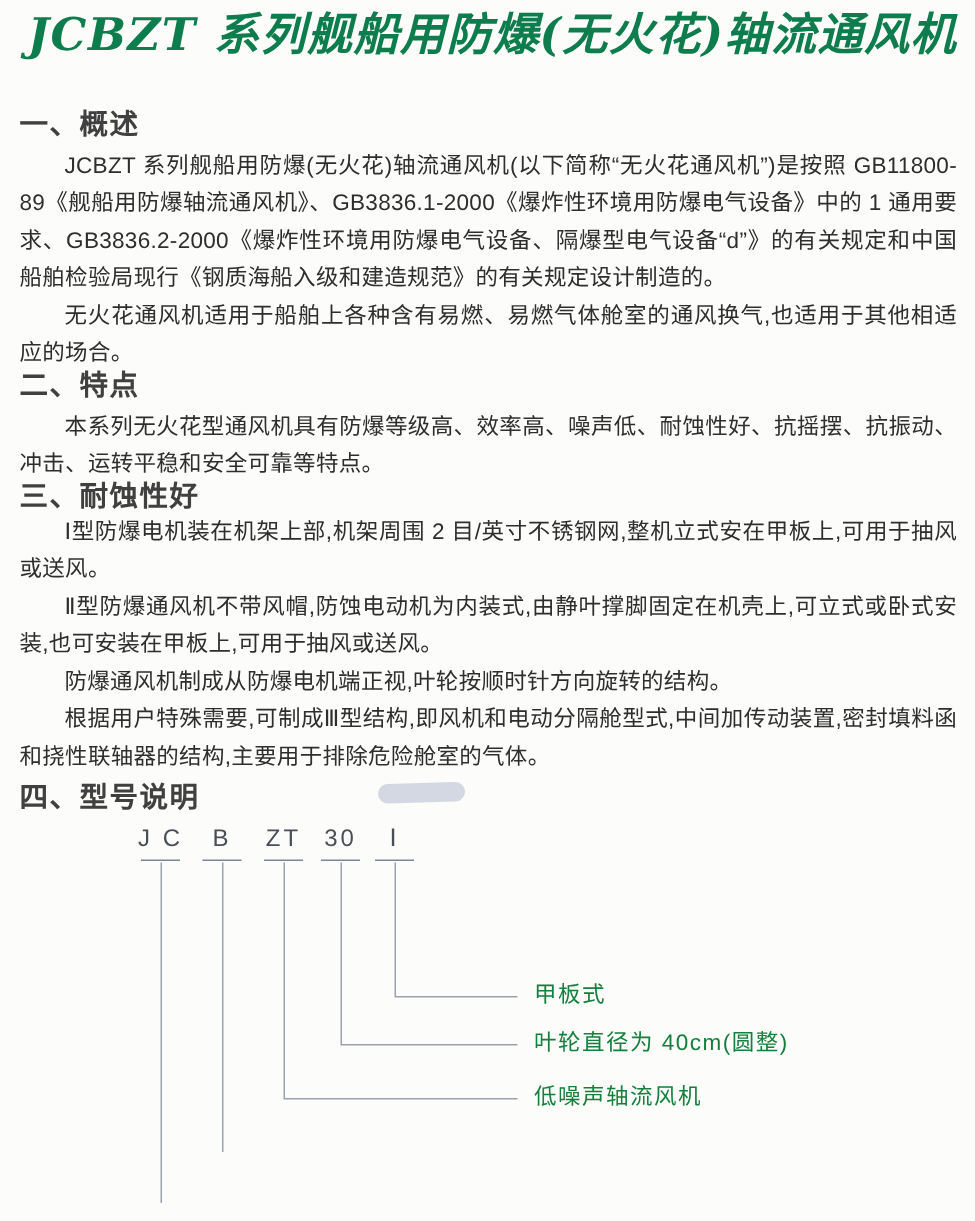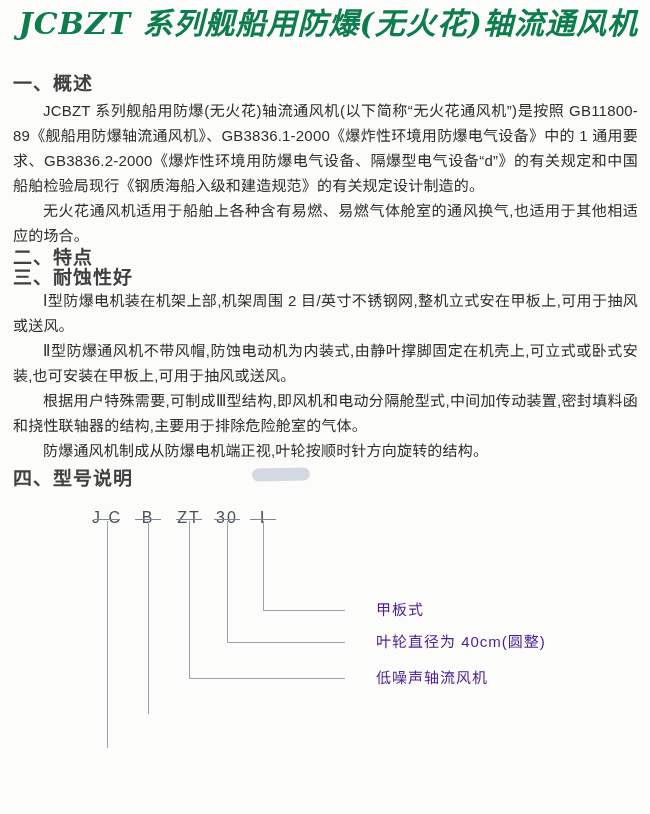--- a/index.html
+++ b/index.html
@@ -58,21 +58,21 @@
 
   
   .diagram {
     position: relative;
     height: 276px;
     margin: 0 -12px 0 -13px; 
     width: 650px;
   }
   .grp .code {
     position: absolute;
-    top: 20px;
+    top: 8px;
     left: calc(var(--cx) - 30px);
     width: 60px;
     text-align: center;
     font-size: 16px;
     line-height: 18px;
     color: #4a4f57;
     letter-spacing: 2px;
   }
   .grp .ul {
     position: absolute;
@@ -92,25 +92,25 @@
   .grp .hl {
     position: absolute;
     top: var(--by);
     left: var(--cx);
     width: calc(345px - var(--cx));
     height: 0;
     border-top: 1px solid #9aa2b0;
   }
   .grp .lbl {
     position: absolute;
-    left: 376px;
+    left: 356px;
     top: calc(var(--by) - 12px);
     font-size: 15px;
     line-height: 24px;
-    color: #4c1d95;
+    color: #15803d;
     letter-spacing: 1px;
     white-space: nowrap;
   }
   .g0 { --cx: 107px; --by: 259px; }
   .g1 { --cx: 148px; --by: 225px; }
   .g2 { --cx: 189px; --by: 189px; }
   .g3 { --cx: 227px; --by: 153px; }
   .g4 { --cx: 263px; --by: 121px; }
 </style>
 </head>
@@ -118,26 +118,27 @@
 
 <div class="page">
 
   <div class="doc-title">JCBZT 系列舰船用防爆(无火花)轴流通风机</div>
 
   <h2 class="sec m-top-30">一、概述</h2>
   <p class="body m-top-4">JCBZT 系列舰船用防爆(无火花)轴流通风机(以下简称“无火花通风机”)是按照 GB11800-89《舰船用防爆轴流通风机》、GB3836.1-2000《爆炸性环境用防爆电气设备》中的 1 通用要求、GB3836.2-2000《爆炸性环境用防爆电气设备、隔爆型电气设备“d”》的有关规定和中国船舶检验局现行《钢质海船入级和建造规范》的有关规定设计制造的。</p>
   <p class="body">无火花通风机适用于船舶上各种含有易燃、易燃气体舱室的通风换气,也适用于其他相适应的场合。</p>
 
   <h2 class="sec m-top-8">二、特点</h2>
+  <p class="body m-top-4">本系列无火花型通风机具有防爆等级高、效率高、噪声低、耐蚀性好、抗摇摆、抗振动、冲击、运转平稳和安全可靠等特点。</p>
 
   <h2 class="sec m-top-8">三、耐蚀性好</h2>
   <p class="body">Ⅰ型防爆电机装在机架上部,机架周围 2 目/英寸不锈钢网,整机立式安在甲板上,可用于抽风或送风。</p>
   <p class="body">Ⅱ型防爆通风机不带风帽,防蚀电动机为内装式,由静叶撑脚固定在机壳上,可立式或卧式安装,也可安装在甲板上,可用于抽风或送风。</p>
+  <p class="body">防爆通风机制成从防爆电机端正视,叶轮按顺时针方向旋转的结构。</p>
   <p class="body">根据用户特殊需要,可制成Ⅲ型结构,即风机和电动分隔舱型式,中间加传动装置,密封填料函和挠性联轴器的结构,主要用于排除危险舱室的气体。</p>
-  <p class="body">防爆通风机制成从防爆电机端正视,叶轮按顺时针方向旋转的结构。</p>
 
   <h2 class="sec m-top-6">
     <span>四、型号说明</span>
     <span class="smudge"></span>
   </h2>
 
   <div class="diagram">
 
     <div class="grp g0">
       <div class="code">J C</div>

